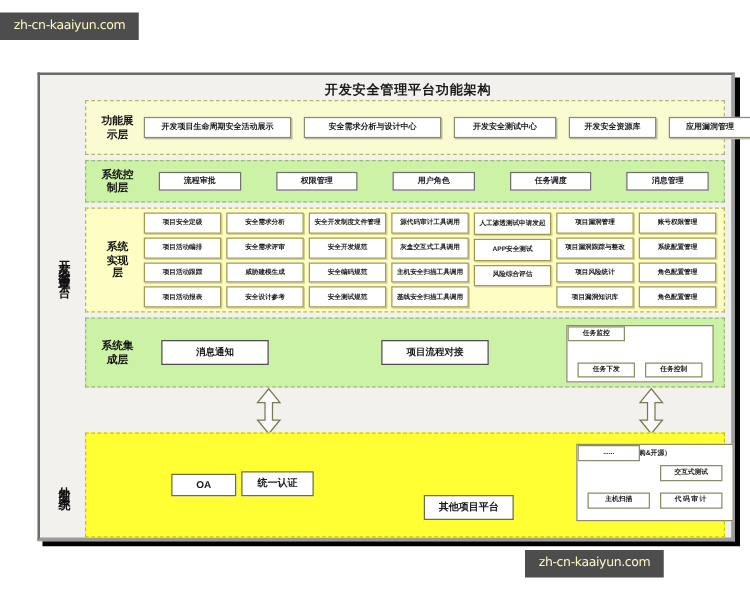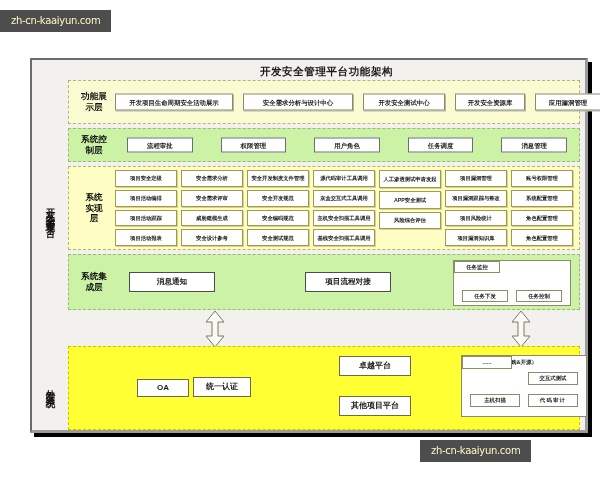--- a/index.html
+++ b/index.html
@@ -436,21 +436,20 @@
     </svg>
     <svg class="dbl-arrow" id="arrow-right" viewBox="0 0 22 38">
       <polygon points="11,1 20,12 14,12 14,26 20,26 11,37 2,26 8,26 8,12 2,12" fill="#fafafa" stroke="#7a7a55" stroke-width="1"></polygon>
     </svg>
 
     <div class="band band-strong" id="band-ext">
       <div class="band-body">
         <div id="row-ext">
           <div class="chip" id="chip-oa">OA</div>
           <div class="chip" id="chip-sso">统一认证</div>
-          <div class="chip" id="chip-excel">卓越平台</div>
           <div class="chip" id="chip-other">其他项目平台</div>
 
           <div class="group-box" id="group-tools">
             <div class="group-title">安全测试工具（采购&amp;开源）</div>
             <div class="chip">交互式测试</div>
             <div class="chip">主机扫描</div>
             <div class="chip">代码审计</div>
             <div class="chip">......</div>
           </div>
         </div>

